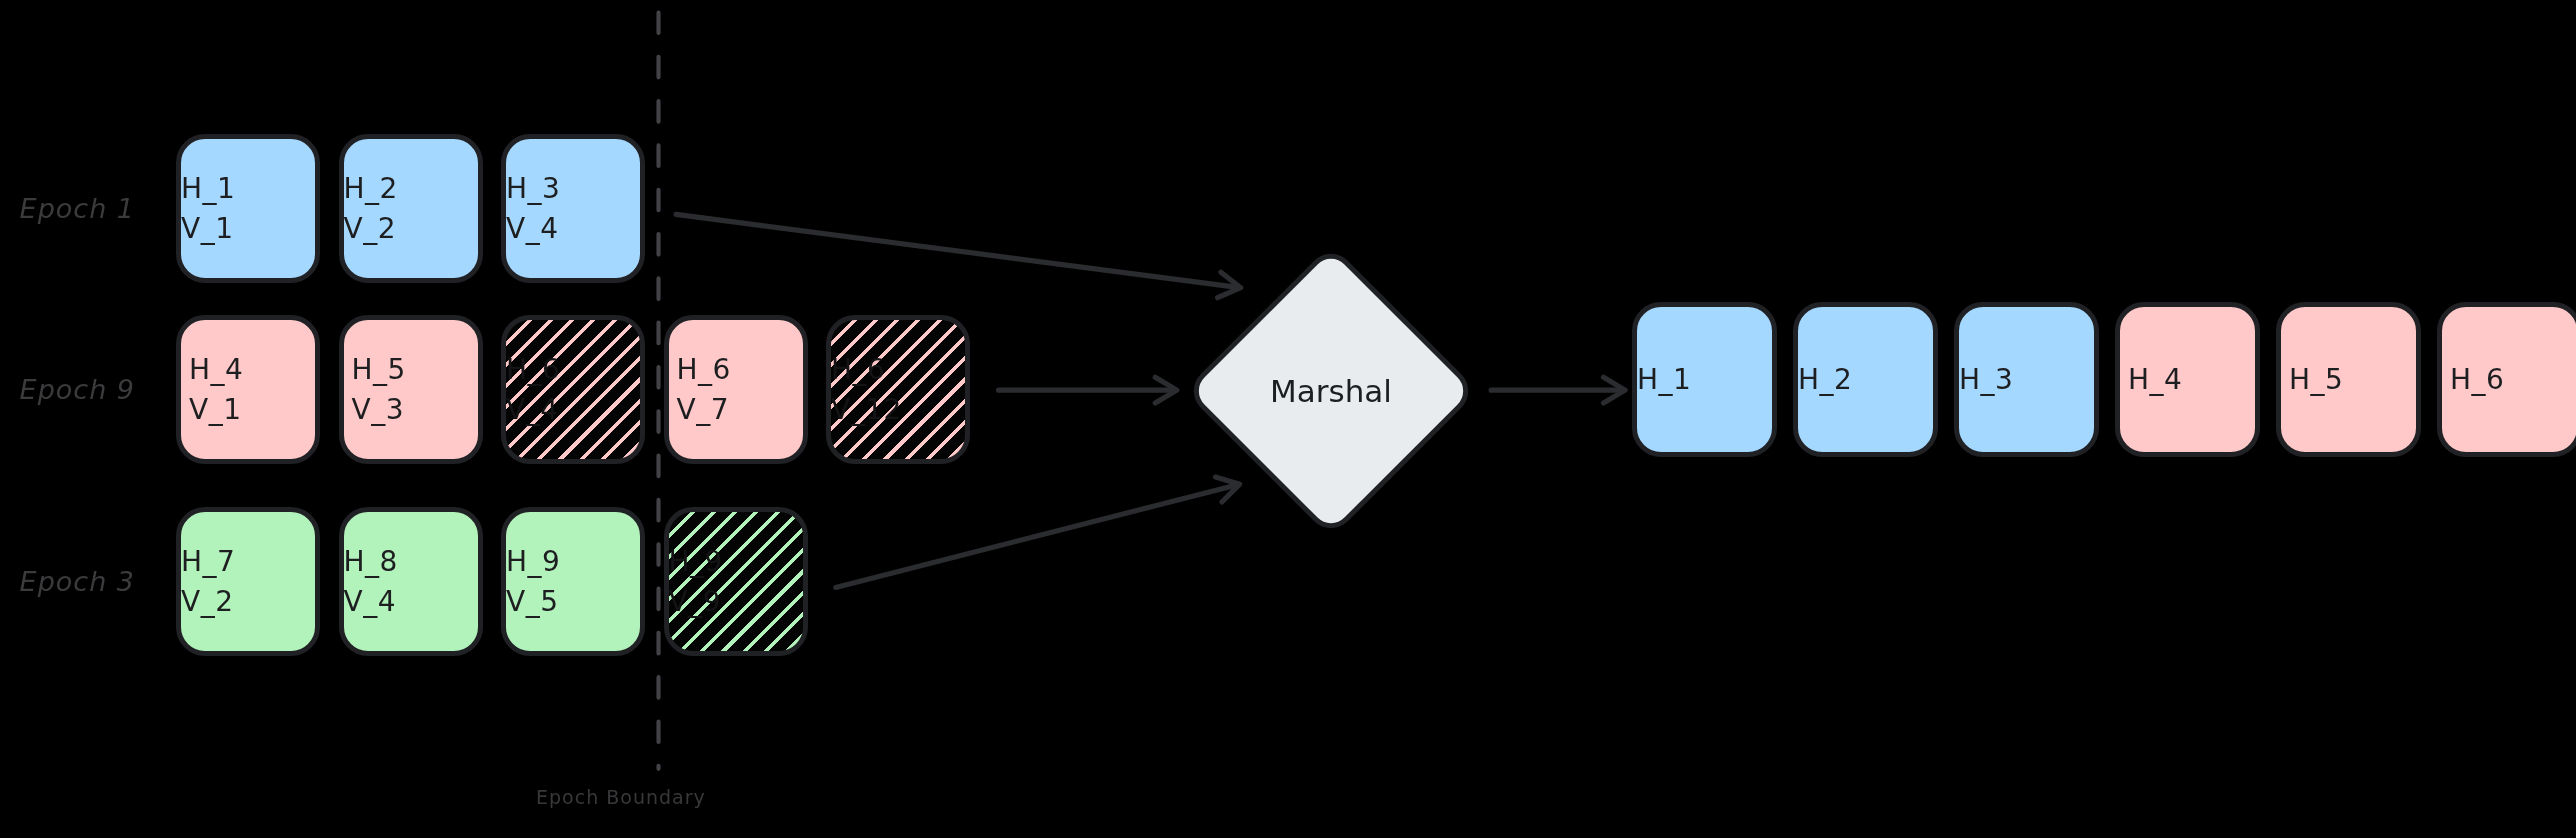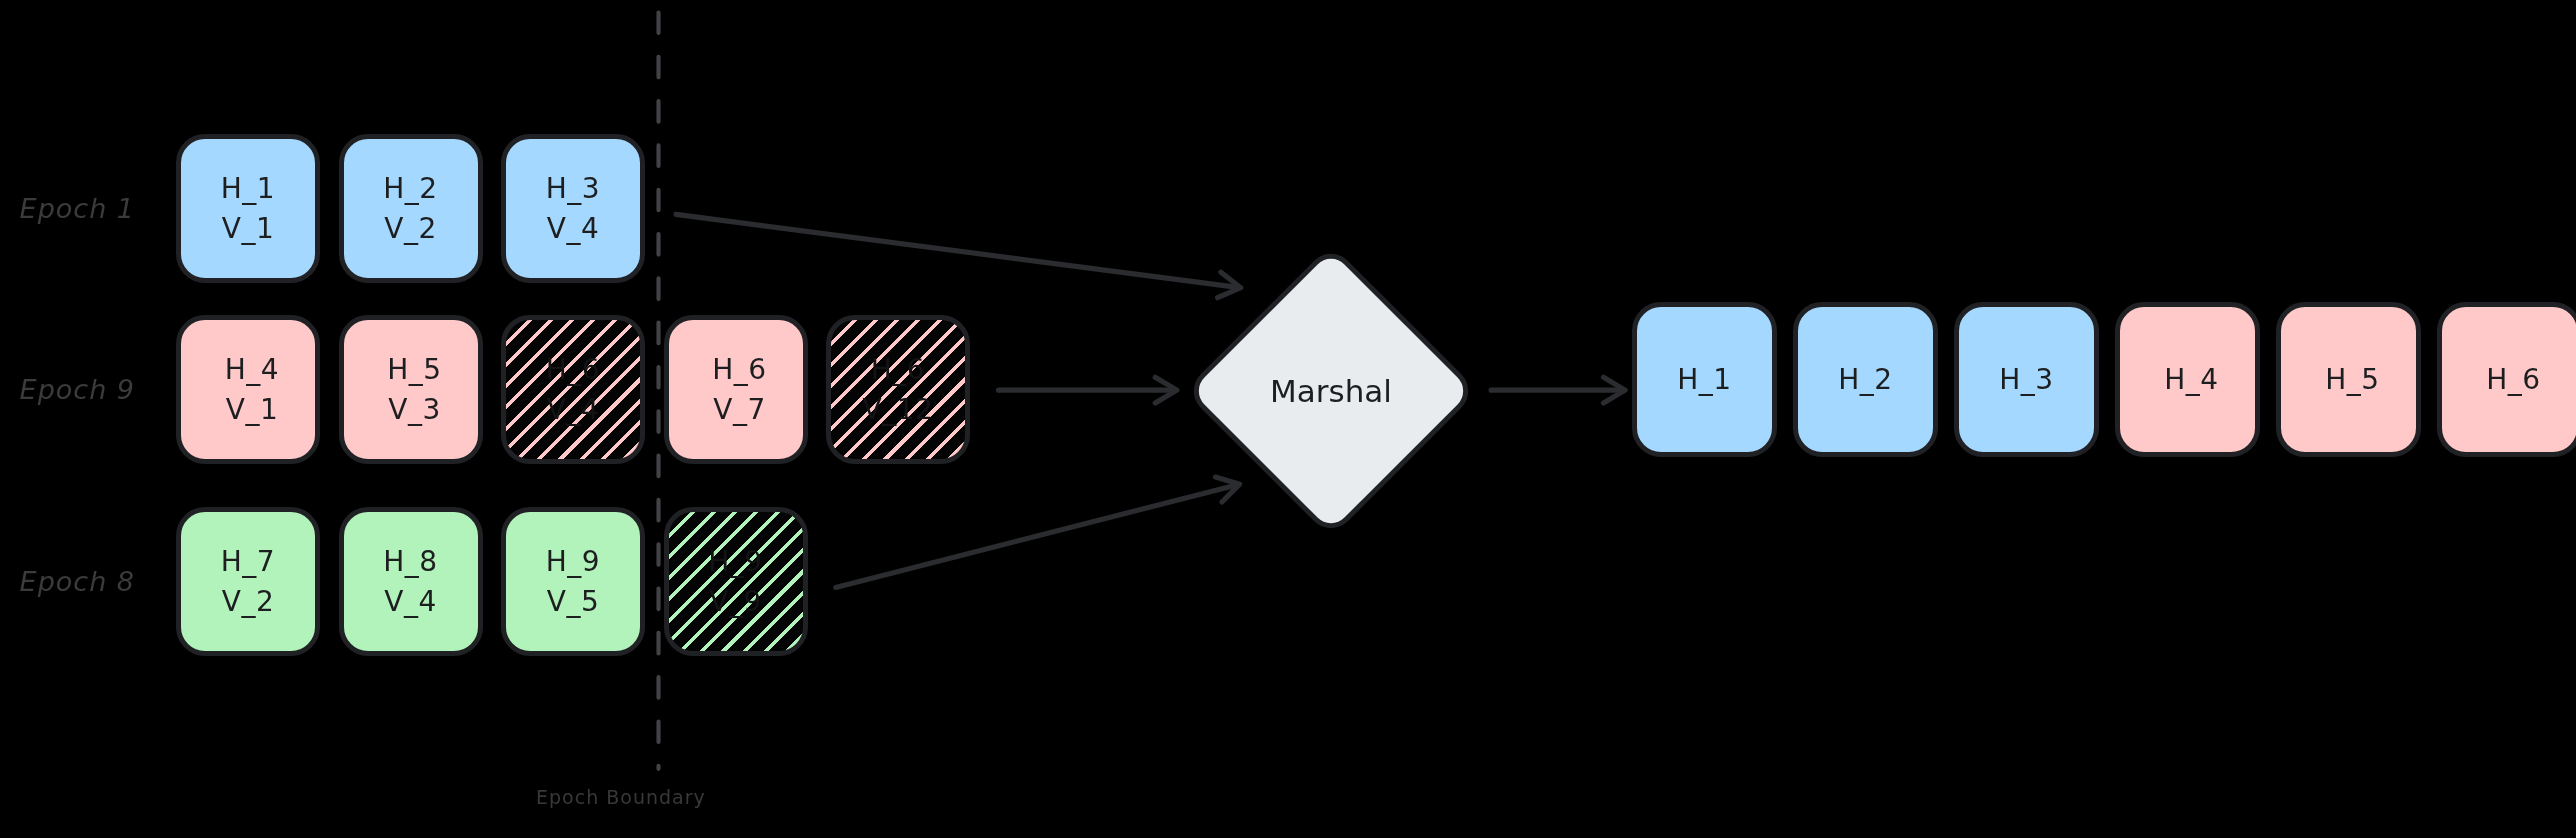--- a/index.html
+++ b/index.html
@@ -12,21 +12,21 @@
   body{
     width:3072px;height:839px;position:relative;overflow:hidden;
     background:var(--background);
     font-family:"DejaVu Sans", sans-serif;
   }
   .overlay{position:absolute;left:0;top:0;width:3072px;height:839px;z-index:0;}
   .row{position:absolute;display:flex;gap:18.5px;z-index:2;}
   .box{
     width:144px;height:149px;flex:0 0 auto;
     border:5.2px solid var(--box-stroke);border-radius:29px;
-    display:flex;flex-direction:column;align-items:center;justify-content:center;gap:6.2px;
+    display:flex;flex-direction:column;justify-content:center;gap:6.2px;
     font-size:28px;font-weight:500;color:var(--box-text);letter-spacing:0.5px;
     box-sizing:border-box;
   }
   .box.out{width:145px;height:155px;}
   .fill-blue{background:var(--blue);}
   .fill-pink{background:var(--pink);padding-left:8px;}
   .fill-green{background:var(--green);}
   .hatch{color:var(--hatch-text);background-color:#040404;}
   .hatch-pink{background-image:repeating-linear-gradient(135deg,var(--pink) 0px,var(--pink) 3.6px,transparent 3.6px,transparent 15px);}
   .hatch-green{background-image:repeating-linear-gradient(135deg,var(--green) 0px,var(--green) 3.6px,transparent 3.6px,transparent 15px);}
@@ -60,21 +60,21 @@
   </defs>
   <line x1="1278" y1="24" x2="1278" y2="1492" style="stroke:var(--dashed-line)" stroke-width="8" stroke-dasharray="40 46" stroke-linecap="round"></line>
   <path d="M1312 416 L2406 558" style="stroke:var(--arrow)" stroke-width="10" stroke-linecap="round" fill="none" marker-end="url(#ah)"></path>
   <path d="M1938 757 L2282 757" style="stroke:var(--arrow)" stroke-width="10" stroke-linecap="round" fill="none" marker-end="url(#ah)"></path>
   <path d="M1622 1140 L2404 940" style="stroke:var(--arrow)" stroke-width="10" stroke-linecap="round" fill="none" marker-end="url(#ah)"></path>
   <path d="M2894 757 L3152 757" style="stroke:var(--arrow)" stroke-width="10" stroke-linecap="round" fill="none" marker-end="url(#ah)"></path>
 </svg>
 
 <div class="epoch-label" style="top:190px">Epoch 1</div>
 <div class="epoch-label" style="top:371px">Epoch 9</div>
-<div class="epoch-label" style="top:563px">Epoch 8</div>
+<div class="epoch-label" style="top:563px">Epoch 3</div>
 
 <div class="row" style="left:176px;top:134px">
   <div class="box fill-blue">
     <span>H_1</span>
     <span>V_1</span>
   </div>
   <div class="box fill-blue">
     <span>H_2</span>
     <span>V_2</span>
   </div>

